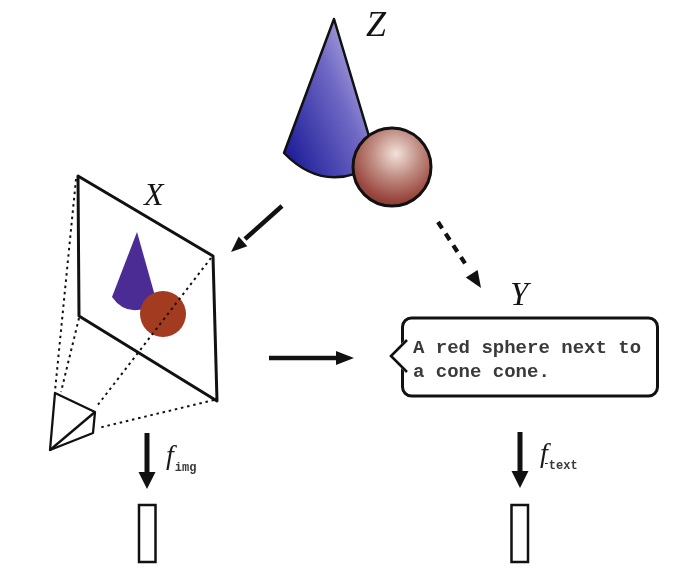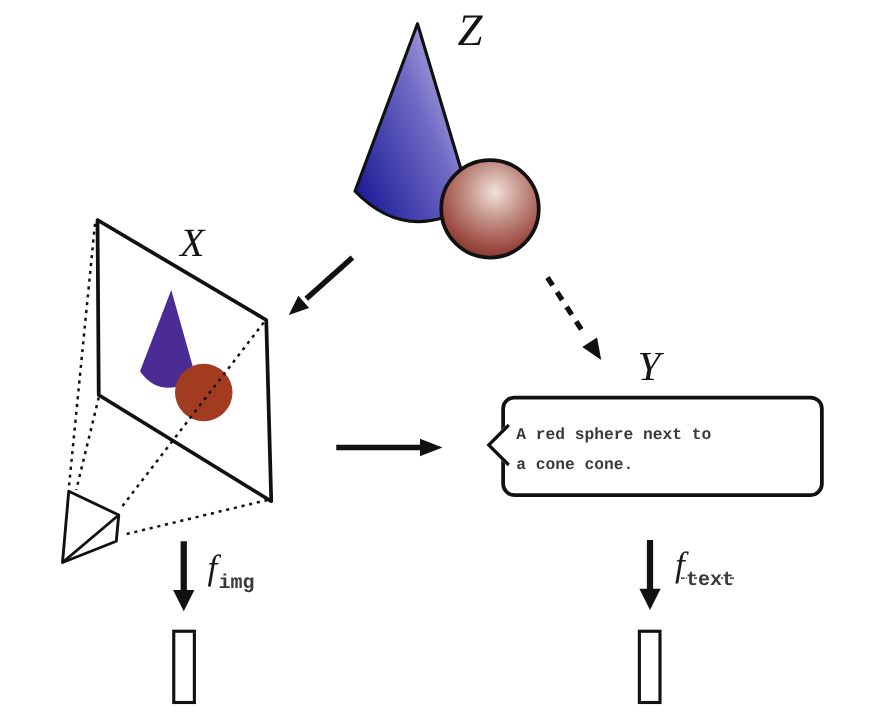--- a/index.html
+++ b/index.html
@@ -13,26 +13,26 @@
     color:#141414;line-height:1;white-space:nowrap;
   }
   .f-label{
     position:absolute;color:#1a1a1a;white-space:nowrap;line-height:1;
   }
   .f-letter{
     font-family:"Liberation Serif",serif;font-style:italic;font-size:28px;color:#1a1a1a;
   }
   .f-sub{
     font-family:"Liberation Mono","DejaVu Sans Mono",monospace;font-weight:700;
-    font-size:16px;color:#3a3a3a;position:relative;top:7px;left:1px;
+    font-size:12px;color:#3a3a3a;position:relative;top:7px;left:1px;
   }
   .caption{
     position:absolute;left:413px;top:336px;width:240px;
     font-family:"Liberation Mono","DejaVu Sans Mono",monospace;font-weight:700;
-    font-size:13px;line-height:24px;color:#3a3a3a;letter-spacing:0px;
+    font-size:19px;line-height:24px;color:#3a3a3a;letter-spacing:0px;
   }
   .caption span{display:block;white-space:pre;}
 </style>
 </head>
 <body>
 
 <div id="stage">
 
   <svg id="diagram-svg" width="700" height="579" viewBox="0 0 700 579">
     <defs>

